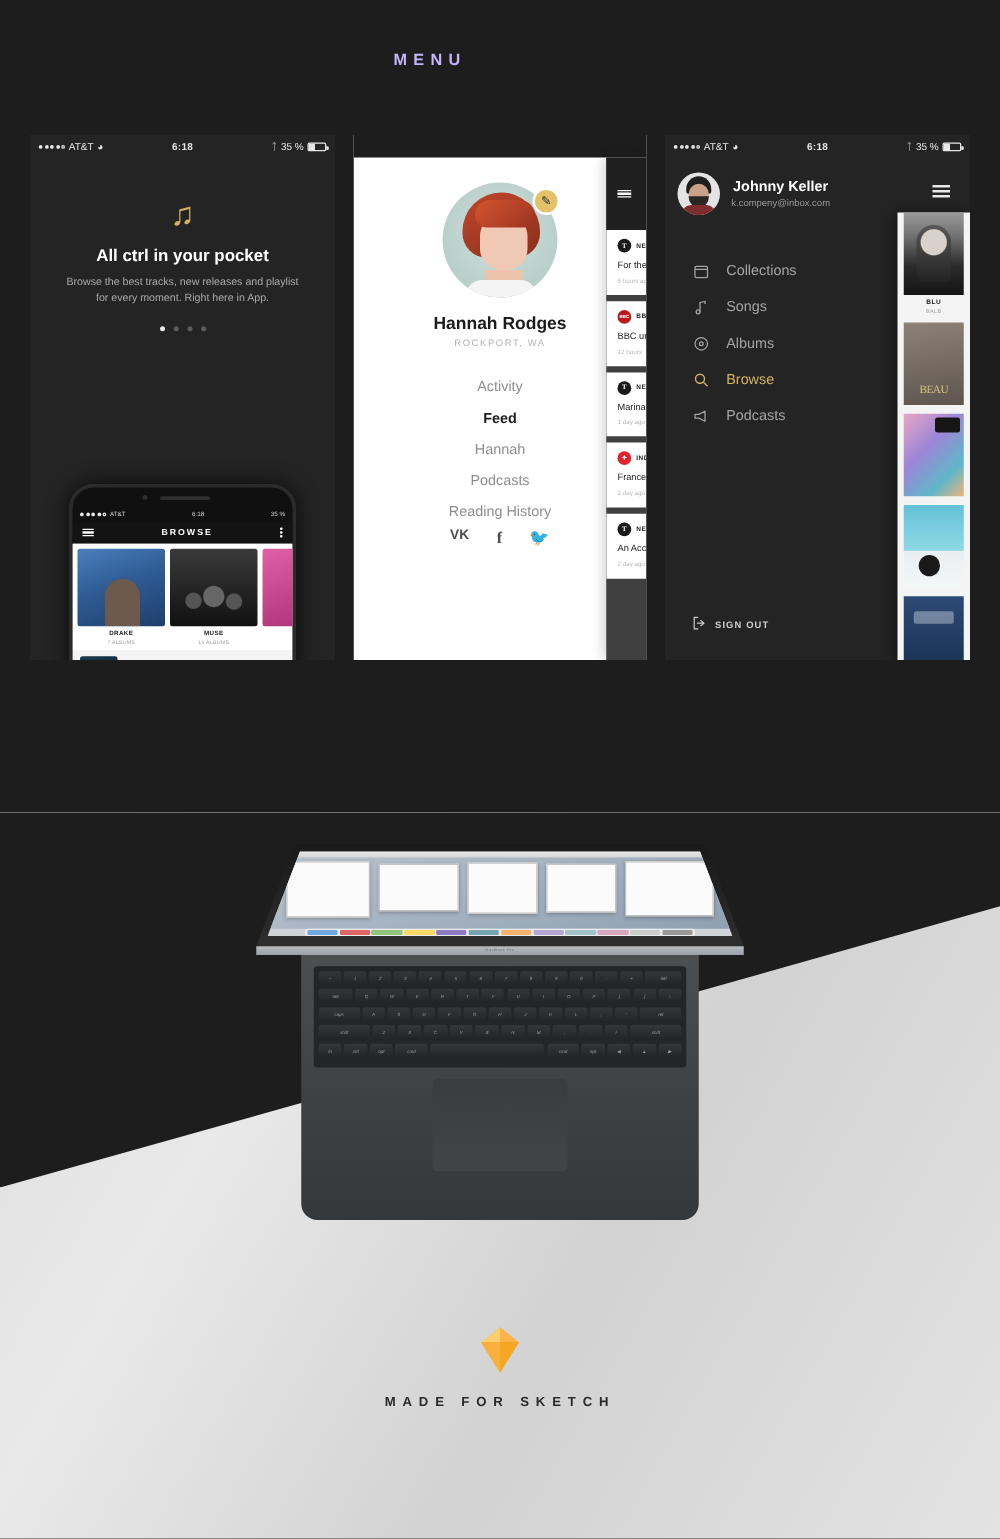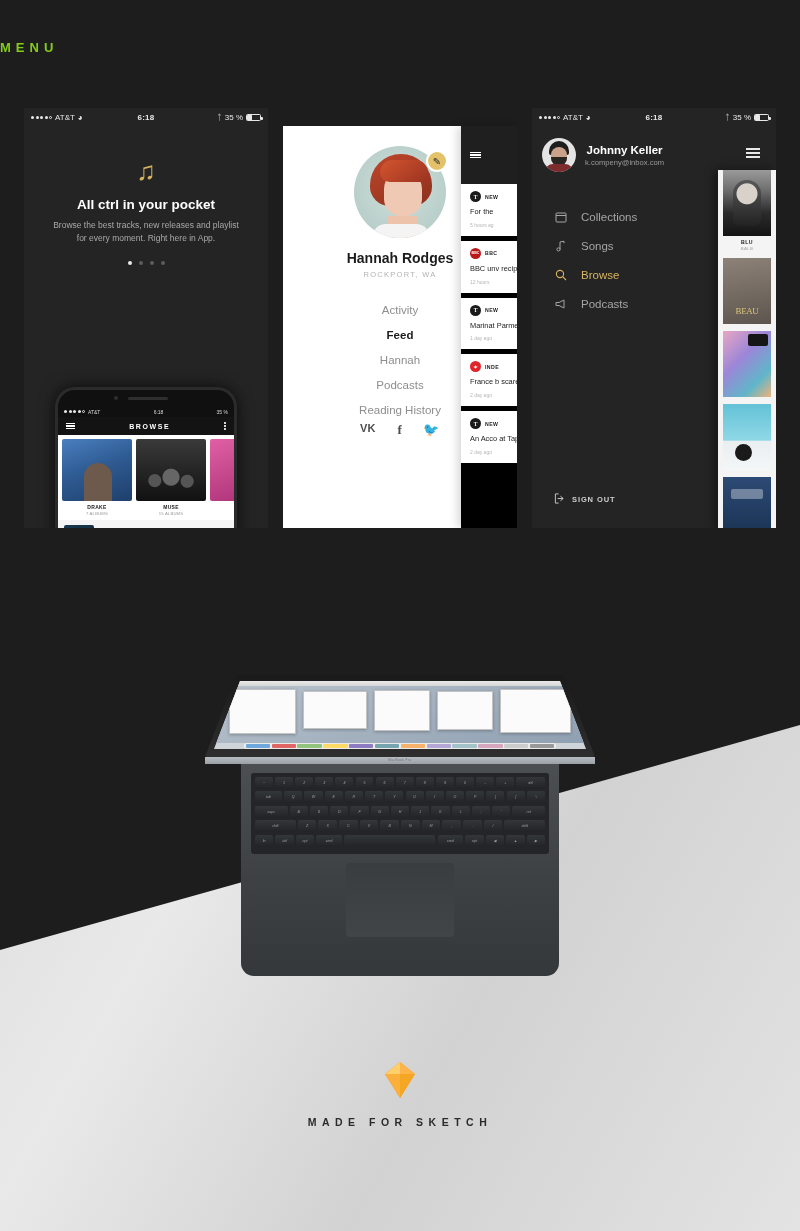--- a/index.html
+++ b/index.html
@@ -11,21 +11,22 @@
     position: relative;
   }
 
   
   #top-section {
     position: absolute; left: 0; top: 0; width: 800px; height: 650px;
     background: #1d1d1d;
   }
   #menu-title {
     position: absolute; top: 40px; left: 0; width: 688px;
-    color: #84cc16;
+    text-align: center;
+    color: #c4b5fd;
     font-size: 13px;
     letter-spacing: 5px;
     font-weight: 600;
   }
 
   
   .panel { position: absolute; top: 108px; height: 420px; overflow: hidden; }
   #panel-1 { left: 24px; width: 244px; background: #242424; }
   #panel-2 { left: 283px; width: 234px; background: #ffffff; }
   #panel-3 { left: 532px; width: 244px; background: #242424; }
@@ -113,22 +114,22 @@
   #profile .loc { margin-top: 4px; font-size: 7.5px; color: #b3b3b3; letter-spacing: 1.3px; }
   #profile-menu { margin-top: 18px; }
   #profile-menu .pm {
     font-size: 11.5px; color: #8e8e8e; padding: 6.5px 0; cursor: pointer;
   }
   #profile-menu .pm.active { color: #1c1c1c; font-weight: 700; }
   #socials { display: flex; justify-content: center; gap: 22px; color: #4d4d4d; font-size: 13px; }
 
   
   #feed-slice {
-    position: absolute; right: 0; top: 18px; width: 56px; height: 402px;
-    background: #000000; overflow: hidden;
+    position: absolute; right: 0; top: 18px; width: 32px; height: 402px;
+    background: #404040; overflow: hidden;
     box-shadow: -3px 0 9px rgba(0,0,0,.17);
   }
   #feed-head { height: 58px; background: #1f1f1f; display: flex; align-items: center; padding-left: 9px; }
   .news-item { background: #fff; padding: 7px 0 8px 9px; margin-bottom: 5px; }
   .news-item .src { display: flex; align-items: center; gap: 4px; }
   .news-item .logo { width: 11px; height: 11px; border-radius: 50%; color: #fff; font-size: 5.5px; font-weight: 700; display: flex; align-items: center; justify-content: center; flex: 0 0 auto; }
   .news-item .srcname { font-size: 5.2px; font-weight: 700; color: #1d1d1d; letter-spacing: .4px; white-space: nowrap; }
   .news-item .headline { font-size: 7.4px; color: #1b1b1b; margin-top: 5px; line-height: 1.32; white-space: nowrap; }
   .news-item .time { font-size: 5px; color: #b6b6b6; margin-top: 5px; white-space: nowrap; }
 
@@ -463,20 +464,29 @@
           <span>Collections</span>
         </div>
         <div class="am-row">
           <span class="ic">
             <svg width="12" height="12" viewBox="0 0 12 12">
                 <path d="M5 9.5V2l4-.8v2" fill="none" stroke="currentColor" stroke-width="1"></path>
                 <circle cx="3.5" cy="9.4" r="1.6" fill="none" stroke="currentColor" stroke-width="1"></circle>
               </svg>
           </span>
           <span>Songs</span>
+        </div>
+        <div class="am-row">
+          <span class="ic">
+            <svg width="12" height="12" viewBox="0 0 12 12">
+                <circle cx="6" cy="6" r="5" fill="none" stroke="currentColor" stroke-width="1"></circle>
+                <circle cx="6" cy="6" r="1.5" fill="none" stroke="currentColor" stroke-width="1"></circle>
+              </svg>
+          </span>
+          <span>Albums</span>
         </div>
         <div class="am-row active">
           <span class="ic">
             <svg width="12" height="12" viewBox="0 0 12 12">
                 <circle cx="5" cy="5" r="3.6" fill="none" stroke="currentColor" stroke-width="1.1"></circle>
                 <line x1="7.7" y1="7.7" x2="11" y2="11" stroke="currentColor" stroke-width="1.1"></line>
               </svg>
           </span>
           <span>Browse</span>
         </div>

